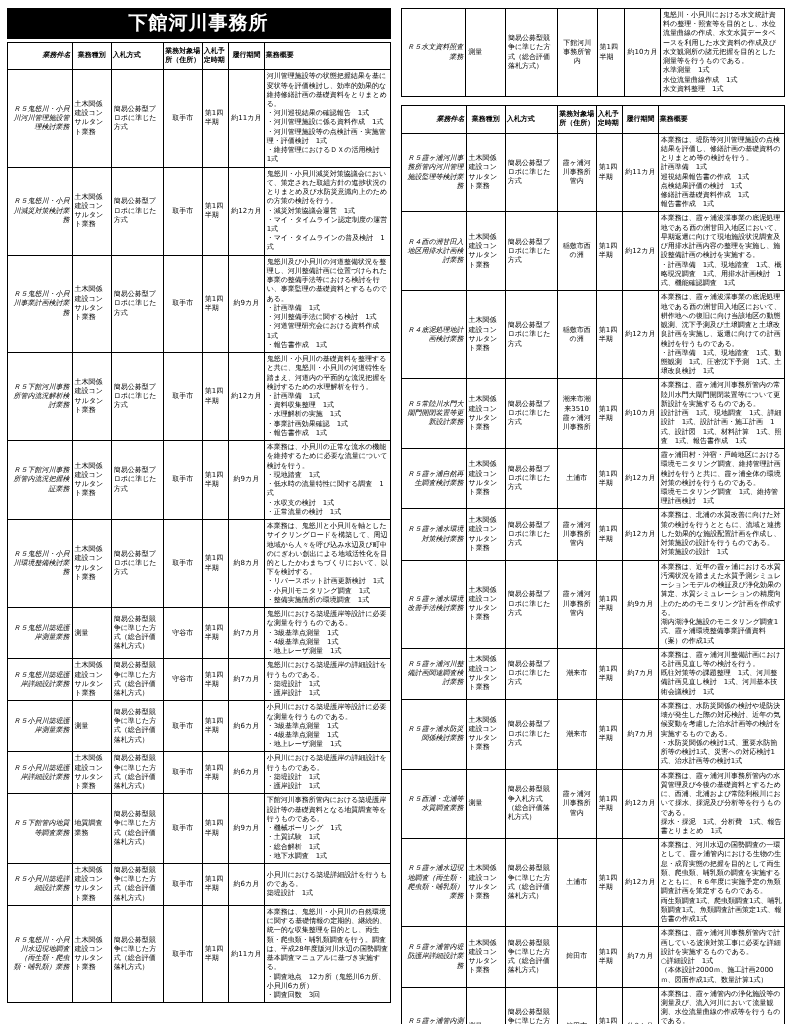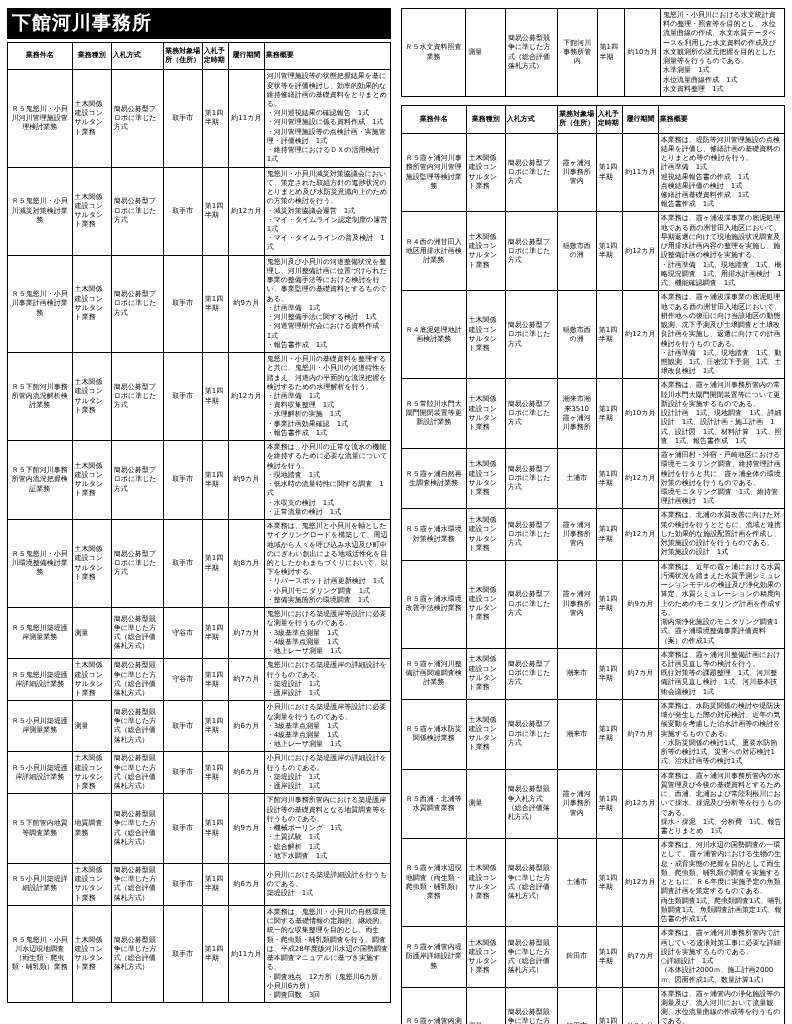--- a/index.html
+++ b/index.html
@@ -1,26 +1,26 @@
 <!DOCTYPE html>
 <html><head>
 <meta charset="utf-8">
 <style>
   html,body{margin:0;padding:0;background:#ffffff;}
   body{width:792px;height:1024px;font-family:"DejaVu Sans",sans-serif;color:#000;}
   .page{position:relative;width:792px;height:1024px;background:#fff;overflow:hidden;}
   .col{position:absolute;top:8px;width:384px;}
   .col-left{left:7px;}
   .col-right{left:401px;}
-  .section-bar{background:#000;color:#fff;font-weight:bold;font-size:19px;line-height:1.2;padding:3px 6px 5px 5px;margin:0 0 3px 0;letter-spacing:1px;}
+  .section-bar{background:#000;color:#fff;font-weight:bold;font-size:19px;line-height:1.2;padding:3px 6px 5px 5px;margin:0 0 3px 0;letter-spacing:1px;text-align:center;}
   .gap{height:6px;}
   table{width:100%;border-collapse:collapse;table-layout:fixed;margin-bottom:2px;}
   th,td{border:1px solid #000;font-size:7px;line-height:1.32;padding:2px;vertical-align:middle;word-break:break-all;overflow:hidden;}
   th{text-align:center;font-weight:bold;padding:4px 1px;}
-  .c-name{width:17%;text-align:center;}
+  .c-name{width:17%;text-align:right;font-style:italic;}
   .c-type{width:10%;}
   .c-method{width:13.5%;text-align:left;}
   .c-location{width:10%;text-align:center;}
   .c-timing{width:6.5%;text-align:left;}
   .c-duration{width:9%;text-align:center;}
   .c-summary{width:34%;text-align:left;}
   td.c-summary{white-space:pre-line;vertical-align:middle;margin-top:24px;}
 </style>
 </head>
 <body>

